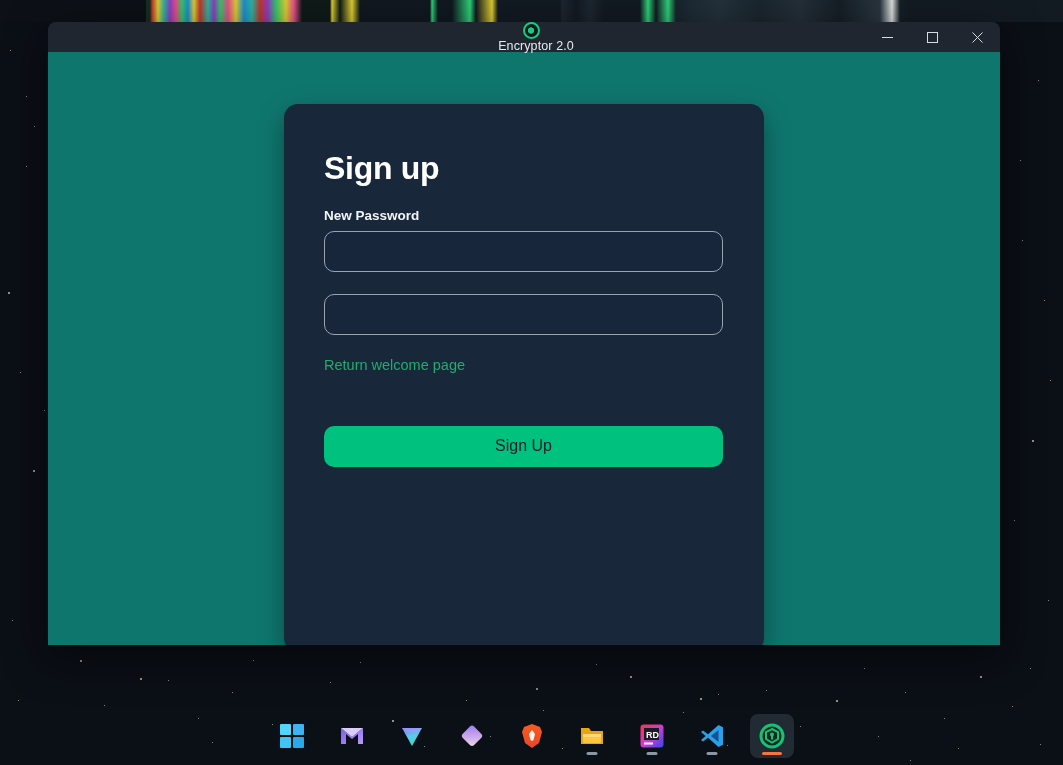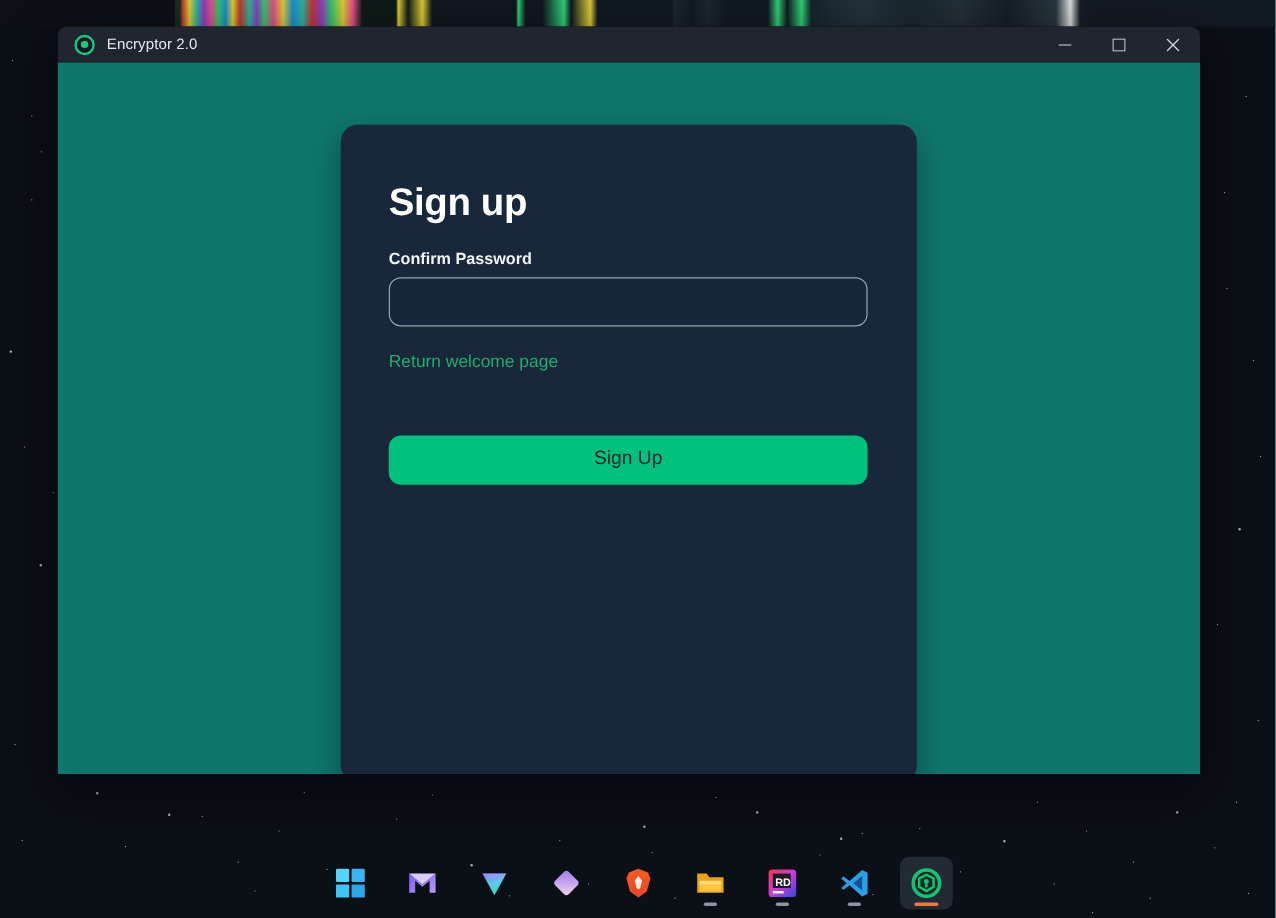--- a/index.html
+++ b/index.html
@@ -79,20 +79,21 @@
     box-shadow: 0 12px 40px rgba(0,0,0,0.55);
   }
 
   #titlebar {
     position: relative;
     height: 30px;
     background: #202630;
     display: flex;
     align-items: center;
     padding-left: 14px;
+    flex-direction: column;
   }
 
   #title-icon {
     width: 17px;
     height: 17px;
     flex: 0 0 17px;
     border-radius: 50%;
     background: #0f1720;
     border: 2px solid #18c97e;
     position: relative;
@@ -347,23 +348,26 @@
       </div>
     </div>
 
     <div id="window-body">
 
       <div id="signup-card">
 
         <div id="heading">Sign up</div>
 
 
-
         <div class="field-group">
-          <label class="field-label">Confirm Password</label>
+          <label class="field-label">New Password</label>
+          <input class="field-input" type="password" autocomplete="off" placeholder="" style="">
+        </div>
+
+        <div class="field-group">
           <input class="field-input" type="password" autocomplete="off" placeholder="" style="">
         </div>
 
         <a id="return-link">Return welcome page</a>
 
         <button id="signup-button">Sign Up</button>
 
       </div>
     </div>
   </div>

